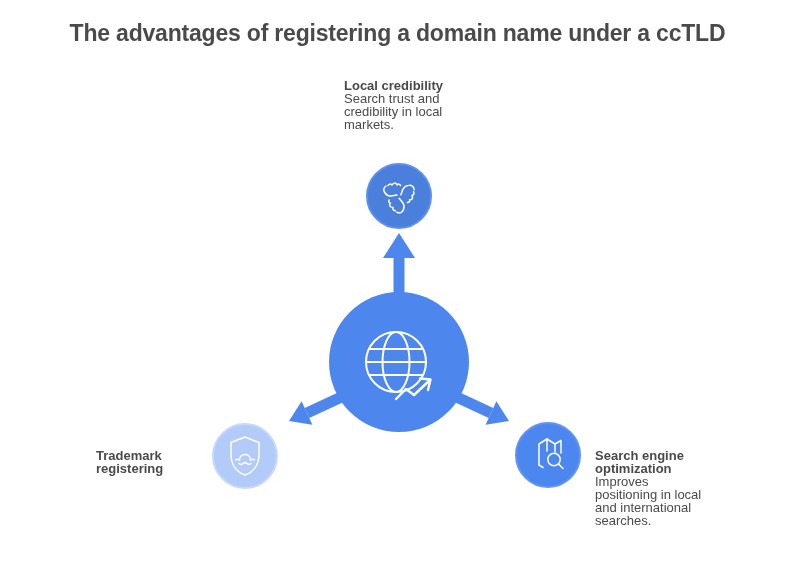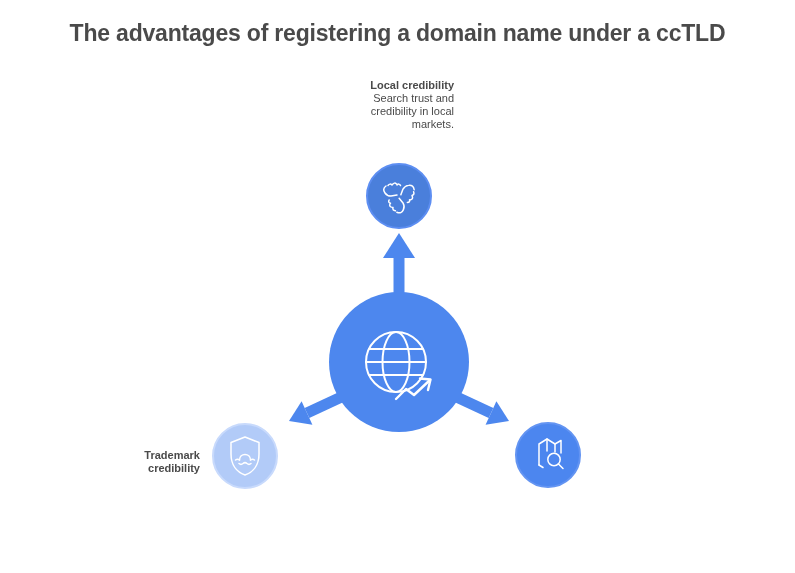--- a/index.html
+++ b/index.html
@@ -12,21 +12,21 @@
   }
   html,body{margin:0;padding:0;}
   body{font-family:"Liberation Sans","DejaVu Sans",sans-serif;background:var(--background);}
   .canvas{position:relative;width:795px;height:573px;background:var(--background);overflow:hidden;}
 
   .main-title{
     position:absolute;left:0;top:20px;width:795px;text-align:center;
     font-size:23px;font-weight:700;letter-spacing:-0.2px;color:var(--title-text);
   }
 
-  .node-text{position:absolute;text-align:right;color:var(--body-text);font-size:11px;line-height:13px;}
+  .node-text{position:absolute;text-align:left;color:var(--body-text);font-size:13px;line-height:13px;}
   .node-text .node-title{font-weight:700;display:block;}
   .node-text .node-desc{display:block;}
 
   .text-top{left:344px;top:79px;width:110px;}
   .text-left{left:96px;top:449px;width:104px;}
   .text-right{left:595px;top:449px;width:112px;}
 
   .circle{position:absolute;border-radius:50%;display:flex;align-items:center;justify-content:center;box-sizing:border-box;}
   .circle-center{left:329px;top:292px;width:140px;height:140px;background:var(--center-blue);}
   .circle-top{left:366px;top:163px;width:66px;height:66px;background:var(--top-circle-fill);border:2px solid var(--top-circle-border);}
@@ -98,28 +98,32 @@
     <svg width="40" height="44" viewBox="0 0 40 44">
       <g class="icon-stroke" stroke-width="1.5">
         <path d="M20 3 L34 8.5 V20 C34 30.5 28.5 38 20 41 C11.5 38 6 30.5 6 20 V8.5 Z"></path>
         <path d="M14.5 26 C14.5 18.5 25.5 18.5 25.5 26"></path>
         <path d="M10.5 26 q2 -1.5 4 0 M25.5 26 q2 -1.5 4 0"></path>
         <path d="M14 29.5 q2 1.8 4 0 q2 -1.8 4 0 q2 1.8 4 0"></path>
       </g>
     </svg>
   </div>
   <div class="node-text text-left">
-    <span class="node-title">Trademark credibility</span>
+    <span class="node-title">Trademark registering</span>
   </div>
 
   <div class="circle circle-right">
     <svg width="42" height="42" viewBox="0 0 42 42">
       <g class="icon-stroke" stroke-width="1.5">
         <path d="M12 31 V10 L20 5 L28 10 L34 6.5 V19"></path>
         <path d="M20 5 V17 M28 10 V18"></path>
         <path d="M12 31 L16 33.5"></path>
         <circle cx="27" cy="25.5" r="6.2"></circle>
         <path d="M31.5 30 L36 34.5"></path>
       </g>
     </svg>
   </div>
+  <div class="node-text text-right">
+    <span class="node-title">Search engine optimization</span>
+    <span class="node-desc">Improves positioning in local and international searches.</span>
+  </div>
 
 </div>
 
 </body></html>

